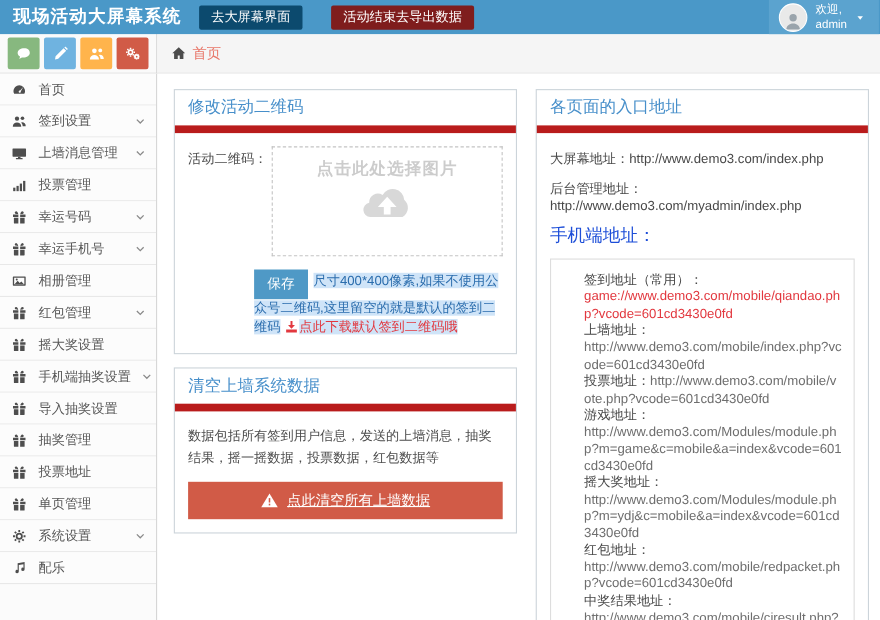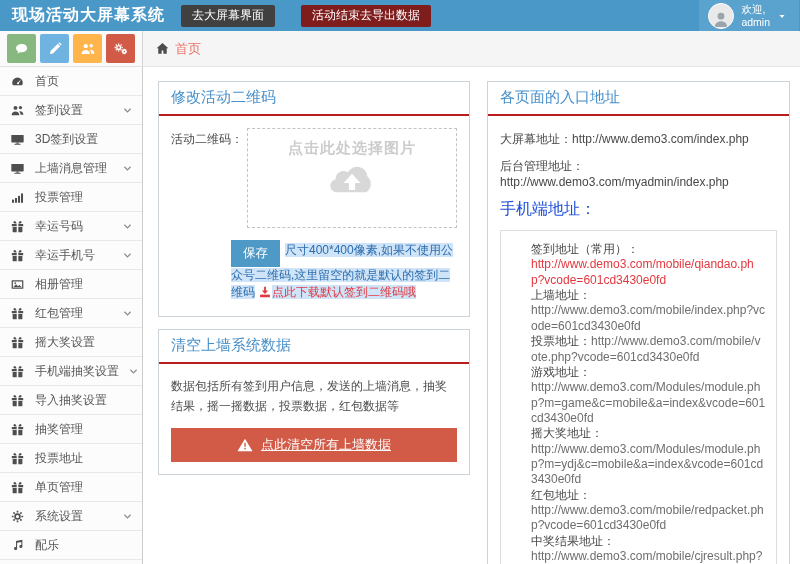--- a/index.html
+++ b/index.html
@@ -5,21 +5,21 @@
   * { margin:0; padding:0; box-sizing:border-box; }
   html,body { width:800px; height:564px; overflow:hidden; background:#fff;
     font-family:"Liberation Sans","DejaVu Sans",sans-serif; }
   svg { display:block; }
 
   
   .navbar { height:31px; background:#4a98c8; display:flex; align-items:center; position:relative; }
   .brand { color:#fff; font-size:16px; font-weight:bold; padding:0 16px 0 12px; letter-spacing:1px; white-space:nowrap; }
   .nav-btn { border:none; color:#fff; font-size:12px; height:22px; padding:0 11px; border-radius:2px;
     margin-right:26px; cursor:pointer; font-family:inherit; white-space:nowrap; }
-  .nav-btn.red { background:#404040; }
+  .nav-btn.red { background:#0c4a6e; }
   .nav-btn.orange { background:#7f1d1d; }
   .user-box { position:absolute; right:1px; top:0; height:31px; background:#5ba3cf;
     display:flex; align-items:center; padding:0 12px 0 9px; gap:7px; color:#fff; cursor:pointer; }
   .avatar { width:26px; height:26px; border-radius:50%; background:#e9e9e9; border:1px solid #fff;
     display:flex; align-items:flex-end; justify-content:center; overflow:hidden; }
   .avatar svg { width:18px; height:18px; fill:#9aa4ac; }
   .user-text { font-size:10.5px; line-height:1.2; }
   .caret svg { width:10px; height:10px; fill:#fff; }
 
   
@@ -42,21 +42,21 @@
   .side-item .ic svg { width:13px; height:13px; fill:currentColor; }
   .side-item .lbl { flex:1; white-space:nowrap; }
   .side-item .chev { color:#8a8a8a; }
   .side-item .chev svg { width:11px; height:11px; }
 
   .content { flex:1; display:flex; gap:17px; padding:14px 10px 0 15px; overflow:hidden; background:#fff; min-width:0; }
   .col-left { width:312px; flex:none; }
   .col-right { flex:1; min-width:0; }
 
   .panel { border:1px solid #ccd4da; background:#fff; margin-bottom:12px; }
-  .panel-h { padding:6px 12px 7px; border-bottom:2px solid #b91c1c; }
+  .panel-h { padding:6px 12px 7px; border-bottom:7px solid #b91c1c; }
   .panel-h .t { color:#478fca; font-size:15px; }
   .panel-b { padding:12px; font-size:12px; color:#4c4c4c; }
 
   
   .qr-row { display:flex; }
   .qr-label { width:76px; flex:none; padding-top:3px; font-size:12px; color:#4c4c4c; }
   .upload { flex:1; height:100px; border:1px dashed #c3c3c3; text-align:center; cursor:pointer; background:#fff; }
   .upload .ph { margin-top:10px; font-size:15px; font-weight:bold; color:#ccc; letter-spacing:1px; }
   .upload .cloud { display:flex; justify-content:center; margin-top:5px; }
   .upload .cloud svg { width:54px; height:34px; fill:#d8d8d8; }
@@ -179,30 +179,20 @@
             <circle cx="11.6" cy="4.4" r="2"></circle>
             <path d="M11.2 8.9c2.3.1 4 1.6 4 3.9v.5h-3.3a6 6 0 0 0-1.8-4.1z"></path>
           </svg>
         </span>
         <span class="lbl">签到设置</span>
         <span class="chev">
           <svg viewBox="0 0 16 16">
             <path d="m3.5 5.5 4.5 4.5 4.5-4.5" fill="none" stroke="currentColor" stroke-width="1.7"></path>
           </svg>
         </span>
-      </div>
-      <div class="side-item">
-        <span class="ic">
-          <svg viewBox="0 0 16 16">
-            <rect x=".4" y="2.4" width="15.2" height="9.2" rx=".7"></rect>
-            <rect x="6.6" y="11.6" width="2.8" height="1.6"></rect>
-            <rect x="4.2" y="13.2" width="7.6" height="1.3" rx=".4"></rect>
-          </svg>
-        </span>
-        <span class="lbl">3D签到设置</span>
       </div>
       <div class="side-item">
         <span class="ic">
           <svg viewBox="0 0 16 16">
             <rect x=".4" y="2.4" width="15.2" height="9.2" rx=".7"></rect>
             <rect x="6.6" y="11.6" width="2.8" height="1.6"></rect>
             <rect x="4.2" y="13.2" width="7.6" height="1.3" rx=".4"></rect>
           </svg>
         </span>
         <span class="lbl">上墙消息管理</span>
@@ -415,21 +405,21 @@
         <div class="panel-h">
           <span class="t">各页面的入口地址</span>
         </div>
         <div class="panel-b">
           <div class="addr-line"><span>大屏幕地址：</span><span>http://www.demo3.com/index.php</span></div>
           <div class="addr-line"><span>后台管理地址：</span><span>http://www.demo3.com/myadmin/index.php</span></div>
           <div class="mobile-label">手机端地址：</div>
           <div class="mobile-box" id="mobileBox">
               <div class="entry red">
                 <span class="lbl">签到地址（常用）：</span>
-                <span class="url">http://www.demo3.com/mobile/qiandao.php?vcode=601cd3430e0fd</span>
+                <span class="url">game://www.demo3.com/mobile/qiandao.php?vcode=601cd3430e0fd</span>
               </div>
               <div class="entry">
                 <span class="lbl">上墙地址：</span>
                 <span class="url">http://www.demo3.com/mobile/index.php?vcode=601cd3430e0fd</span>
               </div>
               <div class="entry sameline"><span class="lbl">投票地址：</span><span class="url">http://www.demo3.com/mobile/vote.php?vcode=601cd3430e0fd</span></div>
               <div class="entry">
                 <span class="lbl">游戏地址：</span>
                 <span class="url">http://www.demo3.com/Modules/module.php?m=game&amp;c=mobile&amp;a=index&amp;vcode=601cd3430e0fd</span>
               </div>

